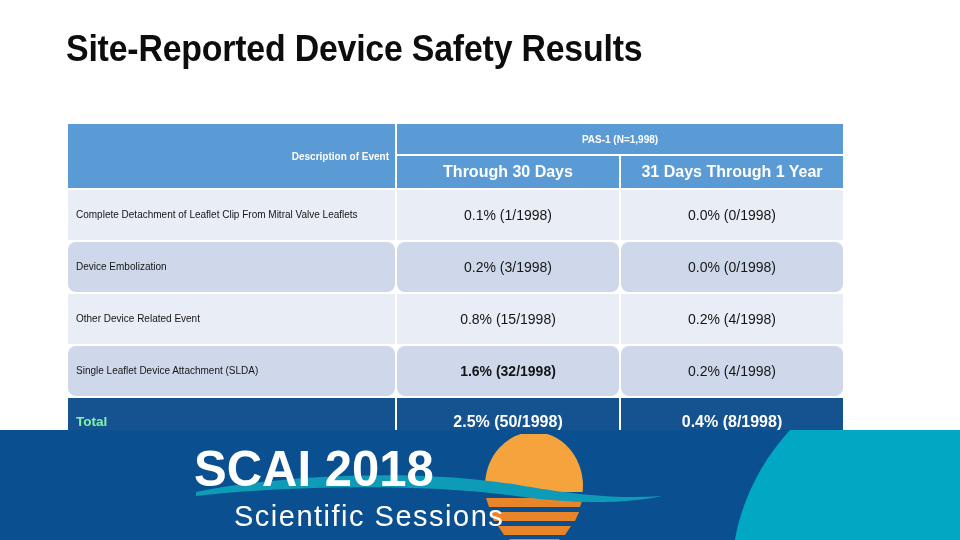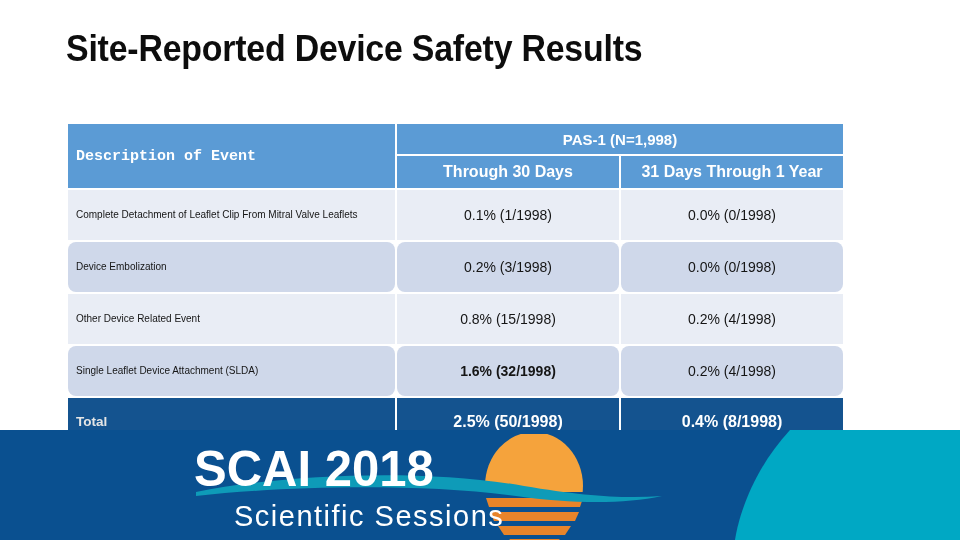--- a/index.html
+++ b/index.html
@@ -44,30 +44,29 @@
     vertical-align: middle;
   }
 
   .col-desc { width: 327px; }
   .col-num  { width: 222px; }
 
   .hdr {
     background: #5B9BD5;
     color: #FFFFFF;
     font-weight: bold;
-    font-size: 15px;
+    font-size: 10px;
     text-align: center;
     height: 28px;
     padding: 2px 6px !important;
   }
   .hdr-desc {
-    text-align: left;
+    text-align: right;
     padding-left: 8px !important;
     height: 58px;
-    font-family: Liberation Mono, monospace;
   }
   .hdr-span {
     height: 26px;
   }
   .hdr-sub {
     height: 28px;
     font-size: 16px;
   }
 
   .datarow-a td { background: #E9EDF5; }
@@ -88,21 +87,21 @@
     height: 36px;
   }
   .cell-num.strong { font-weight: bold; }
 
   .totalrow td {
     background: #14538F;
     color: #FFFFFF;
     font-weight: bold;
     height: 34px;
   }
-  .totalrow .cell-desc { color: #e5e5e5; font-size: 13.5px; }
+  .totalrow .cell-desc { color: #86efac; font-size: 13.5px; }
   .totalrow .cell-num  { color: #FFFFFF; font-size: 16px; }
 
   
   #footer-band {
     position: absolute;
     left: 0;
     top: 430px;
     width: 960px;
     height: 110px;
     overflow: hidden;

